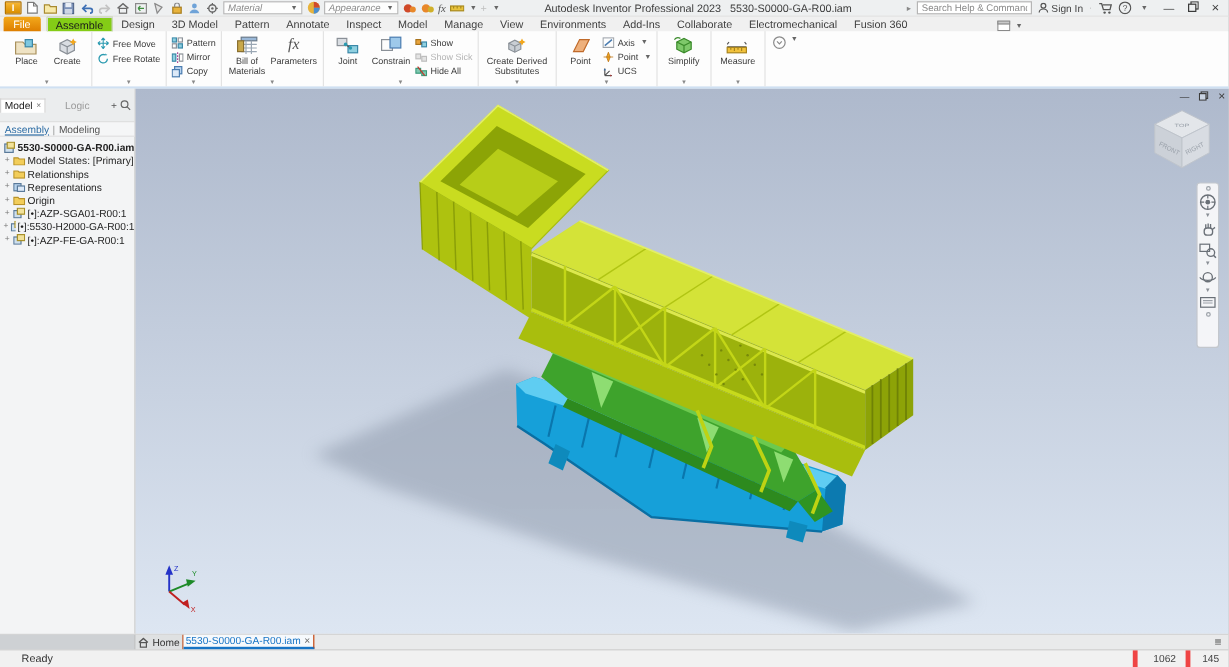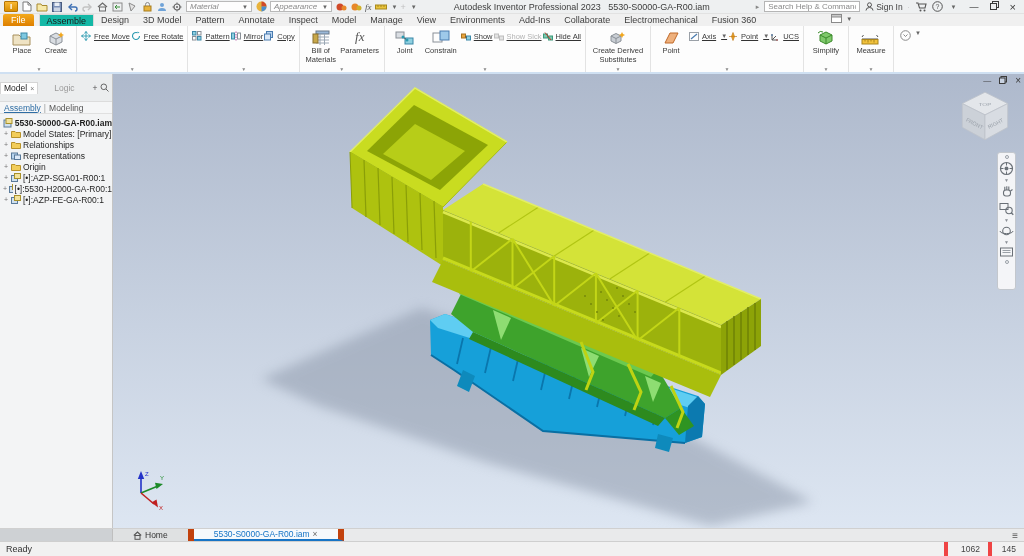--- a/index.html
+++ b/index.html
@@ -14,33 +14,33 @@
   .caret{font-size:6px;color:#666;margin-left:2px;}
   .titletext{margin-left:34px;white-space:nowrap;color:#3c3c3c;font-size:9px;}
   .searchwrap{margin-left:auto;display:flex;align-items:center;gap:5px;}
   .search{width:96px;height:11px;border:1px solid #b5b5b5;background:#fff;font-size:8px;padding:0 3px;color:#555;}
   .search::placeholder{color:#8a8a8a;}
   .signin{display:flex;align-items:center;gap:2px;font-size:8.5px;color:#444;}
   .winbtns{display:flex;gap:11px;margin:0 4px 0 10px;color:#3a3a3a;font-size:9px;align-items:center;}
   .winbtns span{cursor:default;}
 
   
-  .ribbontabs{height:12px;background:#f0f0f0;display:flex;align-items:flex-start;padding-left:3px;font-size:9px;color:#3f3f3f;}
+  .ribbontabs{height:12px;background:#f0f0f0;display:flex;align-items:flex-end;padding-left:3px;font-size:9px;color:#3f3f3f;}
   .filetab{background:linear-gradient(#f3a91c,#de7f00);color:#fff;padding:0 8px;height:12px;display:flex;align-items:center;border-radius:2px 2px 0 0;margin-right:5px;}
   .rtab{padding:0 7px;height:12px;display:flex;align-items:center;white-space:nowrap;}
-  .rtab.active{background:#14b8a6;border:1px solid #d8d8d8;border-bottom:none;color:#1a1a1a;}
+  .rtab.active{background:#84cc16;border:1px solid #d8d8d8;border-bottom:none;color:#1a1a1a;}
   .paneltoggle{margin-left:68px;display:flex;align-items:center;gap:2px;color:#666;}
 
   
   .ribbon{height:48px;background:#fdfdfd;border-bottom:2px solid #cfe0f2;display:flex;align-items:stretch;padding-left:2px;}
   .rgroup{position:relative;display:flex;gap:2px;padding:2px 4px 7px 4px;border-right:1px solid #e3e3e3;}
   .gdrop{position:absolute;bottom:0;left:50%;transform:translateX(-50%);font-size:5px;color:#8a8a8a;line-height:6px;}
   .rbig{width:32px;display:flex;flex-direction:column;align-items:center;font-size:7.5px;color:#3a3a3a;text-align:center;line-height:1.15;padding-top:1px;}
   .rbig .ric{height:17px;display:flex;align-items:center;justify-content:center;margin-bottom:1px;}
-  .rcol{display:flex;flex-direction:row;justify-content:flex-start;gap:1px;padding-top:2px;text-decoration:underline;}
+  .rcol{display:flex;flex-direction:column;justify-content:flex-start;gap:1px;padding-top:2px;}
   .rsm{display:flex;align-items:center;gap:3px;font-size:7.5px;color:#3a3a3a;height:12px;white-space:nowrap;}
   .rsm.dis{color:#b3b3b3;}
   .fx{font-family:"Liberation Serif","DejaVu Serif",serif;font-style:italic;font-size:13px;color:#555;}
   .fxs{font-family:"Liberation Serif","DejaVu Serif",serif;font-style:italic;font-size:9px;color:#555;}
   .expandbtn{margin:4px 0 0 6px;color:#777;display:flex;align-items:flex-start;gap:2px;}
 
   
   .workspace{display:flex;height:454px;}
   .browser{width:113px;background:#f3f4f5;border-right:1px solid #c5c5c5;display:flex;flex-direction:column;}
   .bhead{height:28px;background:#ebedee;display:flex;align-items:center;font-size:8.5px;border-bottom:1px solid #dcdcdc;}
@@ -63,26 +63,26 @@
   .docwin{position:absolute;top:1px;right:3px;display:flex;gap:8px;align-items:center;color:#3b3b3b;font-size:8px;z-index:5;}
   .viewcube{position:absolute;top:12px;right:8px;width:62px;height:62px;z-index:4;}
   .navbar{position:absolute;top:78px;right:8px;width:19px;height:138px;background:rgba(248,249,250,.92);border:1px solid #c3c7cd;border-radius:3px;display:flex;flex-direction:column;align-items:center;gap:2px;padding:2px 0;z-index:4;}
   .navdrop{font-size:5px;color:#8a8f96;line-height:4px;}
   .navdot{width:4px;height:4px;border:1px solid #9aa0a7;border-radius:50%;}
   .triad{position:absolute;left:12px;bottom:18px;z-index:4;}
 
   
   .doctabs{height:13px;background:#e9eaeb;display:flex;align-items:stretch;border-top:1px solid #d0d0d0;font-size:8.5px;}
   .dspacer{width:113px;background:#ced1d4;border-right:1px solid #bfbfbf;}
-  .dtab{display:flex;align-items:center;gap:3px;padding:0 20px;background:#dfe1e2;border-right:6px solid #c2410c;color:#333;}
+  .dtab{display:flex;align-items:center;gap:3px;padding:0 2px;background:#dfe1e2;border-right:1px solid #c2410c;color:#333;}
   .dtab.active{background:#f6f9fc;color:#1774c5;border-bottom:2px solid #1774c5;}
   .dtab.active .x{color:#6b6b6b;}
   .dmenu{margin-left:auto;padding-right:6px;display:flex;align-items:center;color:#555;font-size:10px;}
   .statusbar{height:15px;background:#f1f1f1;border-top:1px solid #cfcfcf;display:flex;align-items:center;font-size:9px;color:#333;}
-  .statusbar .msg{padding-left:6px;}
+  .statusbar .msg{padding-left:18px;}
   .scell{margin-left:0;border-left:4px solid #ef4444;height:100%;display:flex;align-items:center;justify-content:flex-end;padding:0 8px;color:#444;font-size:8.5px;}
   .sright{margin-left:auto;display:flex;height:100%;}
 </style>
 </head>
 <body>
 
 <div class="app">
 
   <div class="titlebar">
     <span class="logo">I</span>

